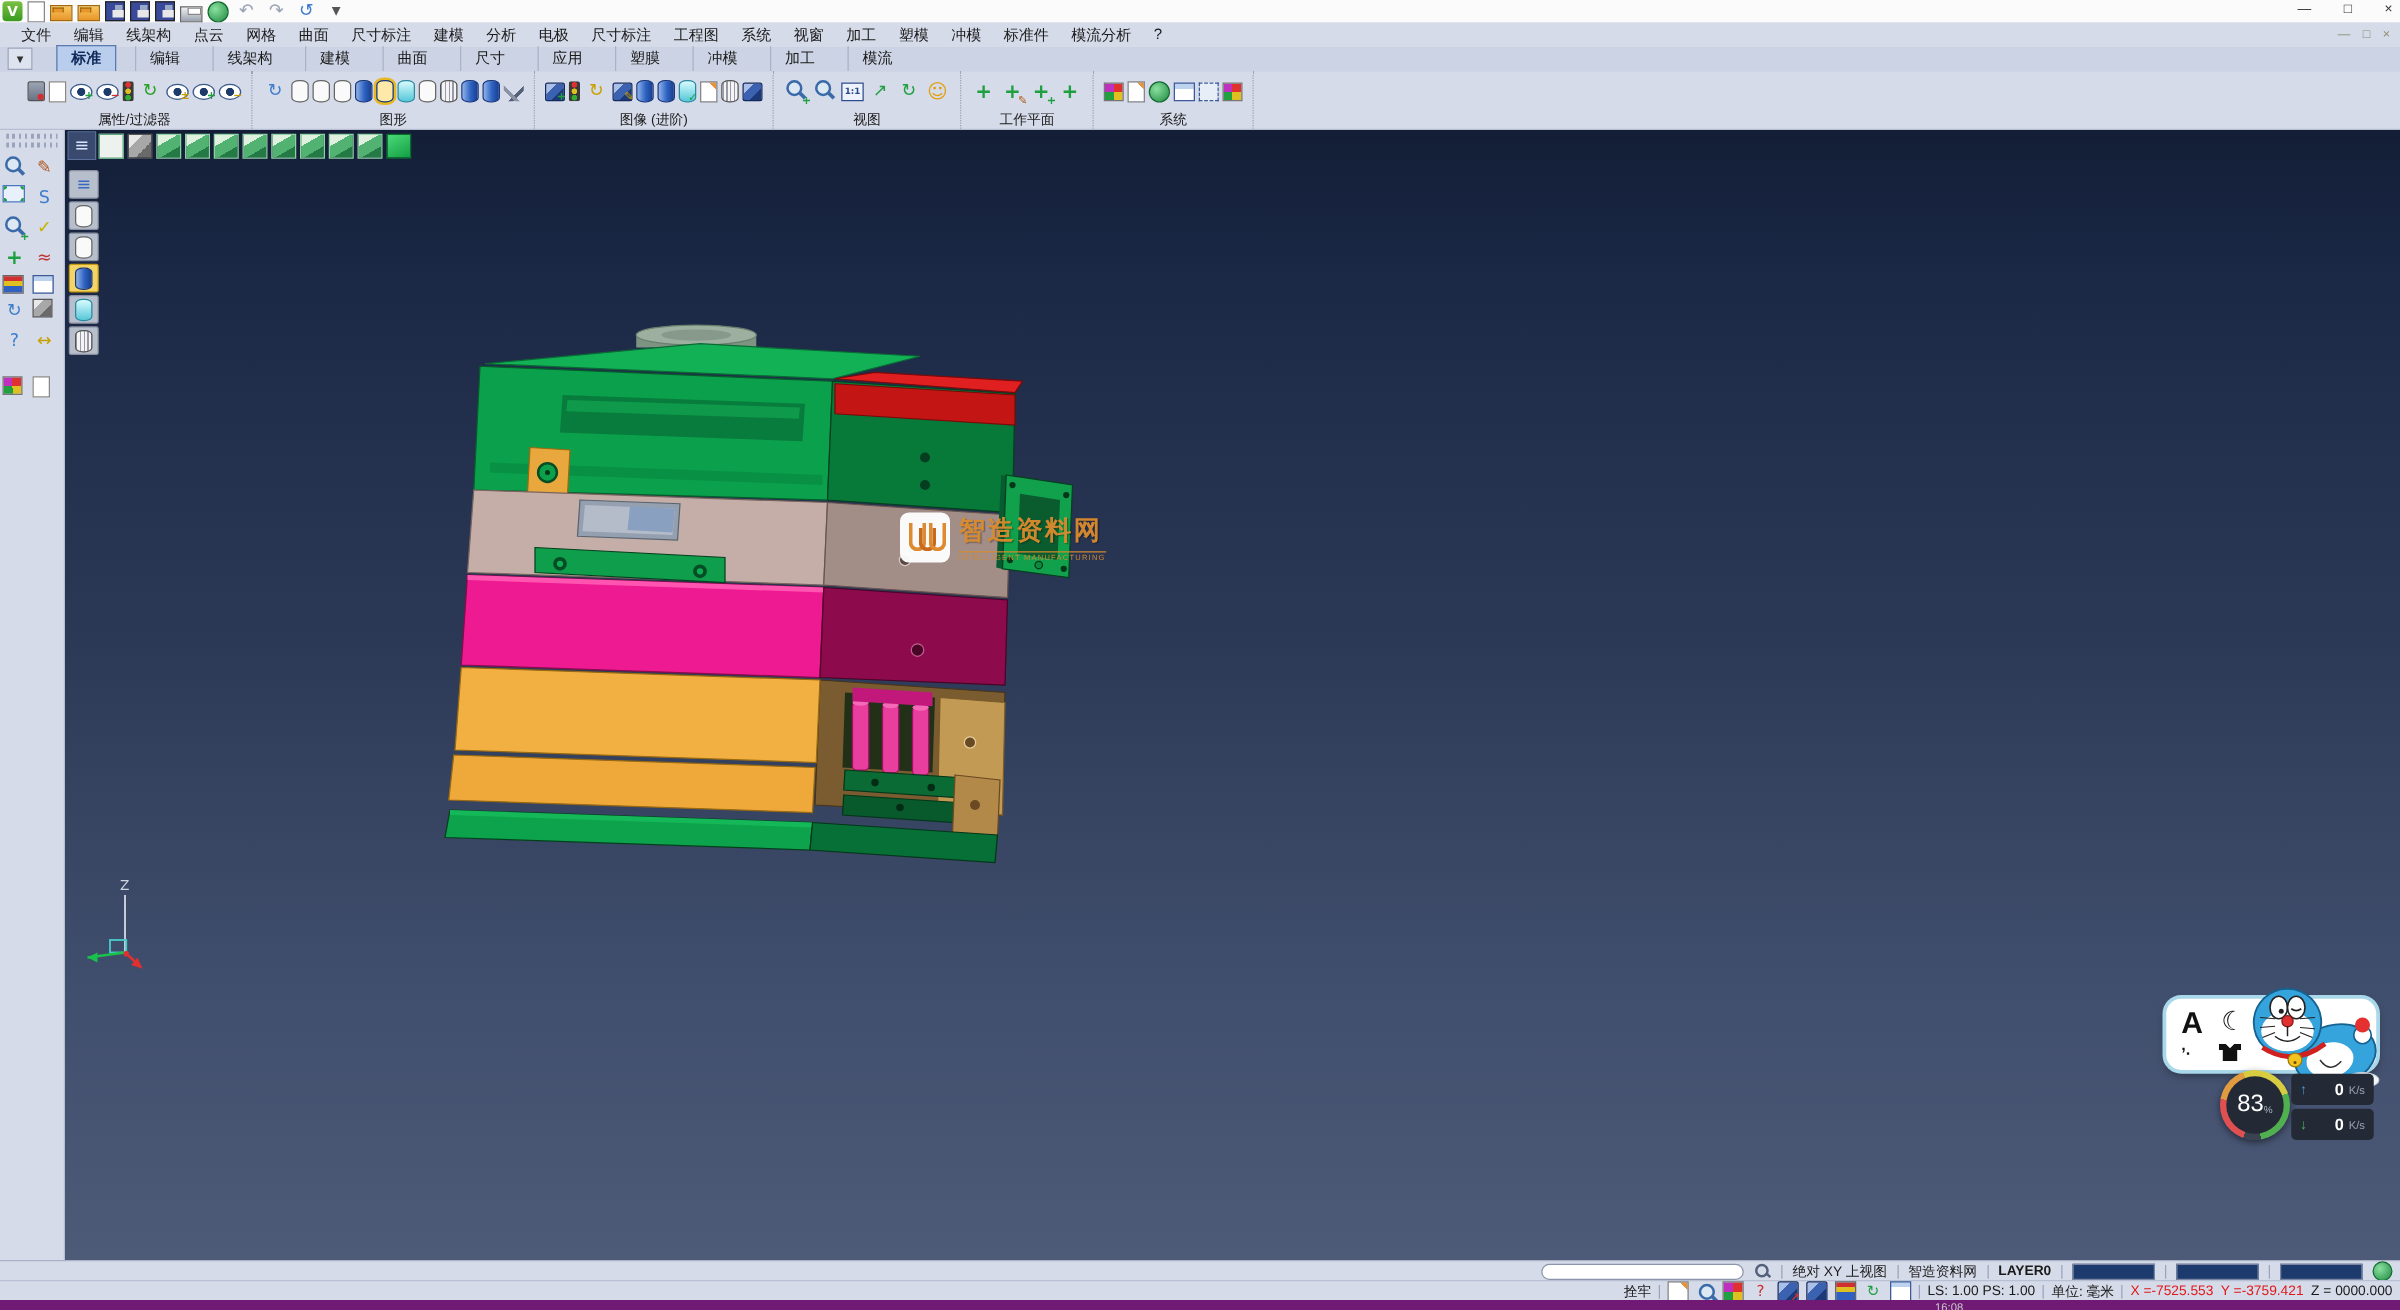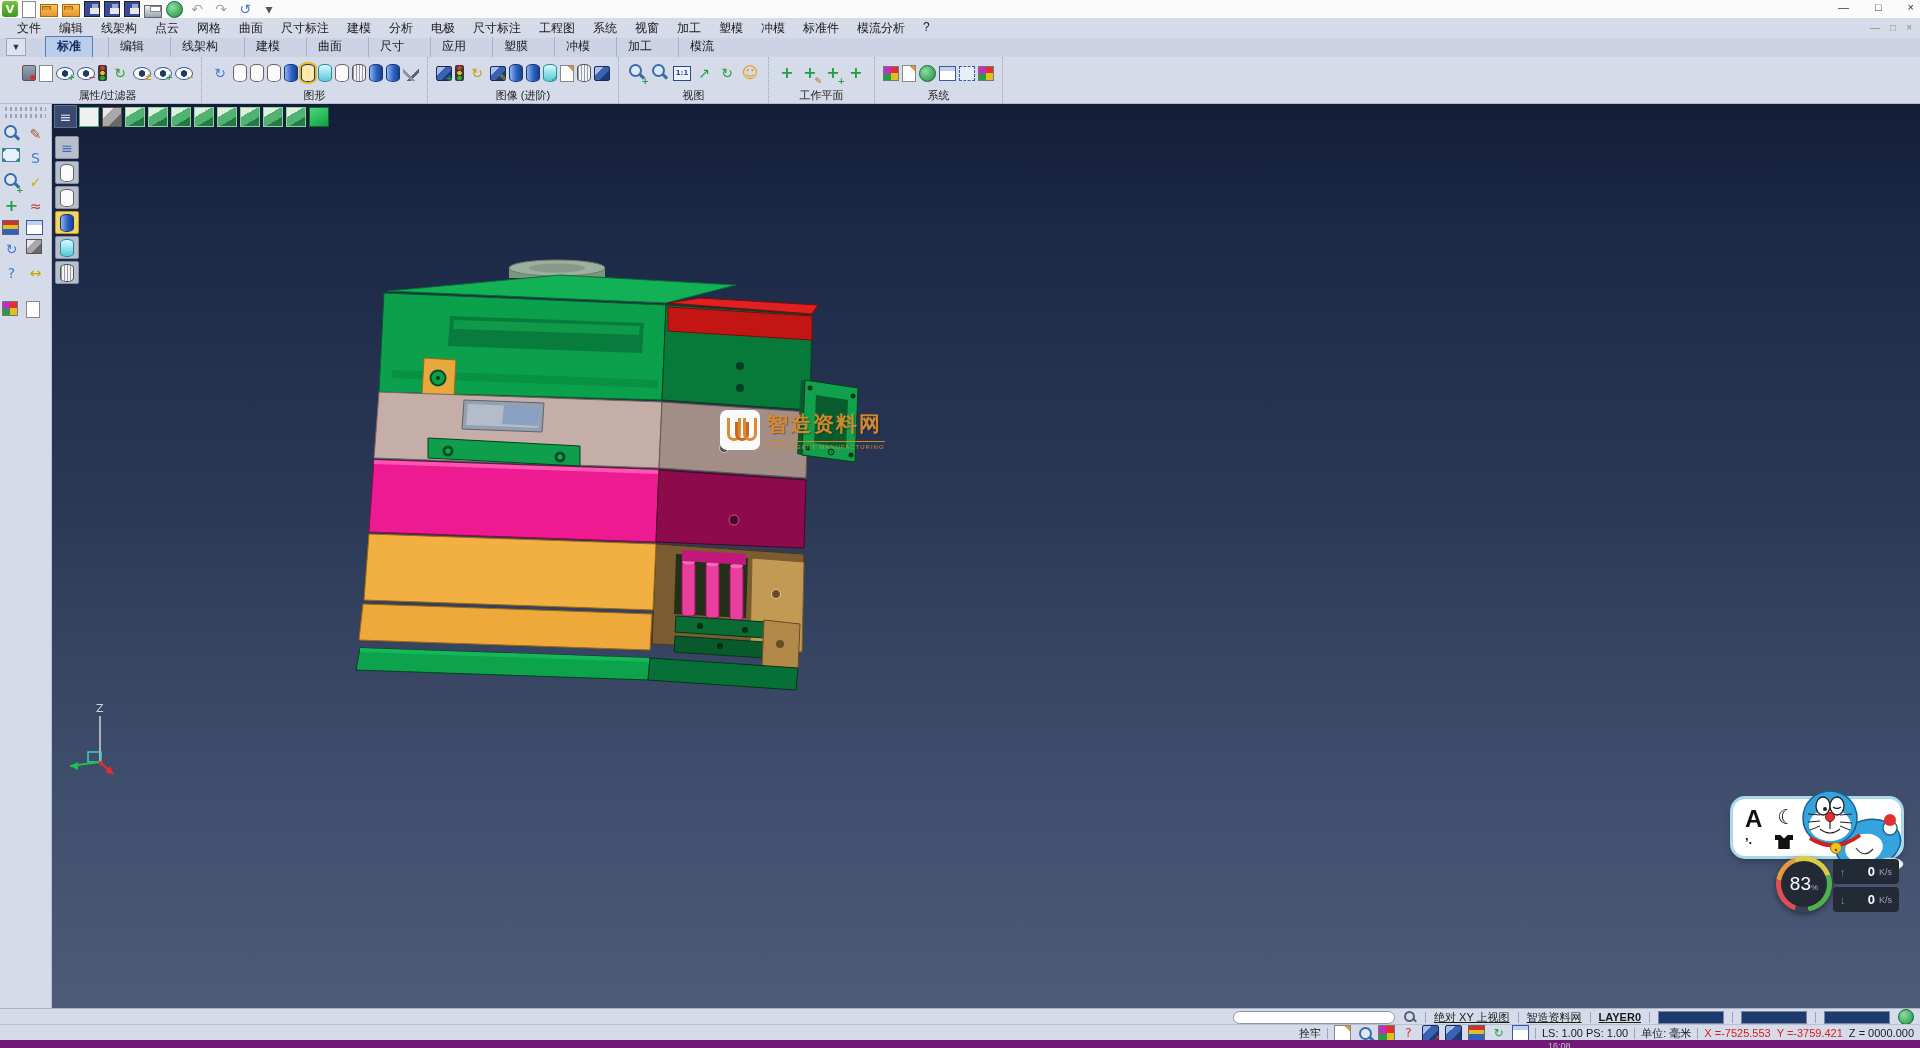--- a/index.html
+++ b/index.html
@@ -113,21 +113,21 @@
     background:conic-gradient(from 200deg,#e05050 0 80deg,#e09a40 80deg 140deg,#d8cc40 140deg 230deg,#50b050 230deg 330deg,#3a4250 330deg);
     box-shadow:0 2px 6px rgba(0,0,0,.5);}
   #gauge .inner{position:absolute;inset:5px;border-radius:50%;background:#232a36;display:flex;align-items:center;justify-content:center;color:#fff;}
   #gauge .pct{font-size:19px;}
   #gauge .unit{font-size:8px;color:#aab3c5;margin-top:7px;}
   .net-pill{left:1833px;width:66px;height:25px;background:#232a36;border-radius:4px;display:flex;align-items:center;padding:0 7px;box-sizing:border-box;gap:4px;}
   .net-pill .arrow{font-size:11px;font-weight:bold;}
   .net-pill .val{color:#fff;font-weight:bold;font-size:13px;margin-left:auto;}
   .net-pill .unit{color:#9aa3b5;font-size:9px;}
   
-  #statusA{left:0;top:1008px;width:1920px;height:16px;background:#d6dbe9;border-top:1px solid #aab2c6;display:flex;align-items:center;font-size:11px;color:#1a1a1a;text-decoration:underline;}
+  #statusA{left:0;top:1008px;width:1920px;height:16px;background:#d6dbe9;border-top:1px solid #aab2c6;display:flex;align-items:center;font-size:11px;color:#1a1a1a;}
   #statusA .right{margin-left:auto;display:flex;align-items:center;gap:8px;padding-right:6px;}
   #cmd-search{width:148px;height:11px;border:1px solid #8a94aa;border-radius:7px;background:#fff;font-size:10px;padding:0 6px;}
   .sa-mag{position:relative;width:14px;height:14px;}
   .sa-mag::before{content:"";position:absolute;left:1px;top:1px;width:7px;height:7px;border:2px solid #55617a;border-radius:50%;}
   .sa-mag::after{content:"";position:absolute;left:9px;top:9px;width:5px;height:2px;background:#55617a;transform:rotate(45deg);}
   .sep{width:1px;height:11px;background:#9aa4bc;}
   .sa-box{width:64px;height:11px;background:#1c3a6e;border:1px solid #7a84a0;}
   #statusB{left:0;top:1024px;width:1920px;height:16px;background:#d6dbe9;border-top:1px solid #b8c0d4;display:flex;align-items:center;font-size:11px;color:#1a1a1a;}
   #statusB .right{margin-left:auto;display:flex;align-items:center;gap:6px;padding-right:6px;}
   #statusB .ticon{width:15px;height:15px;font-size:12px;}

